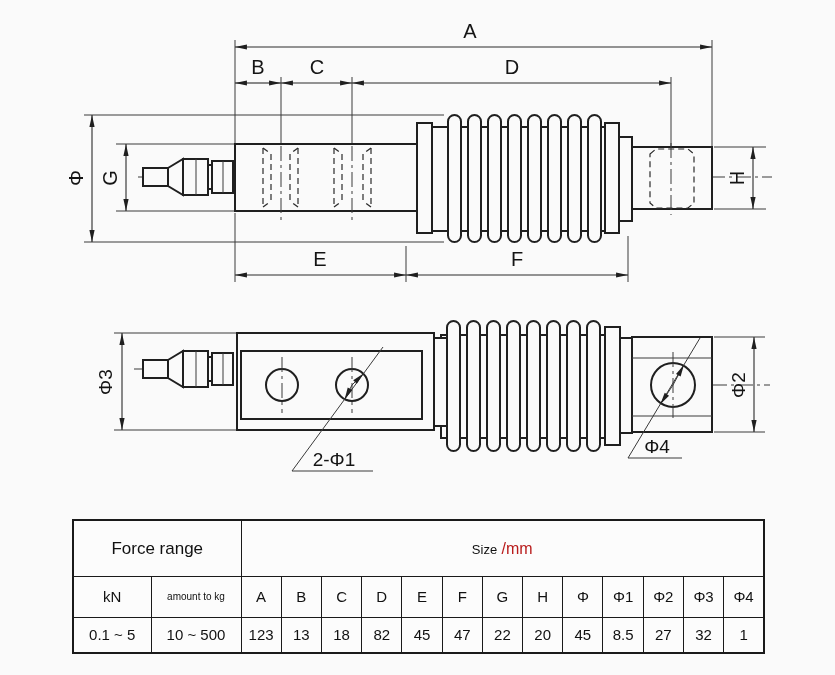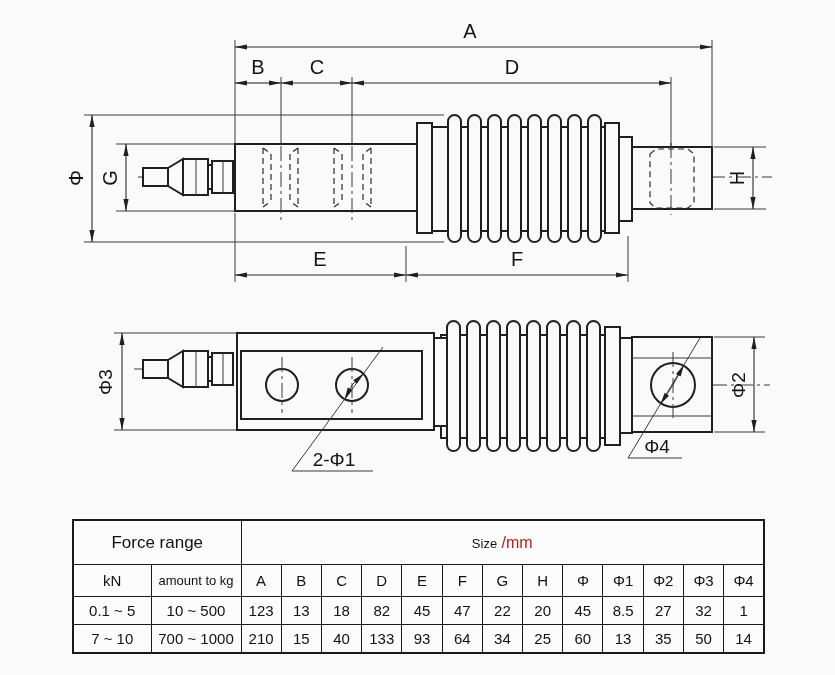--- a/index.html
+++ b/index.html
@@ -30,21 +30,21 @@
     border:1px solid #1a1a1a;text-align:center;vertical-align:middle;
     padding:4px;font-weight:normal;color:#111;
   }
   .h1row{height:42px;}
   .h2row{height:30px;}
   .drow{height:18px;}
   .force-range{font-size:17px;}
   .size-hdr{font-size:13px;}
   .size-unit{font-size:16px;color:#b91c1c;}
   .subh{font-size:15px;}
-  .amt{font-size:13px;}
+  .amt{font-size:10px;}
   .val{font-size:15px;}
   .col-kn{width:78px;}
   .col-amt{width:90px;}
 </style>
 </head>
 <body>
 
 <div class="screen">
 
 <svg width="835" height="519" viewBox="0 0 835 519">
@@ -281,33 +281,16 @@
       <td class="val">45</td>
       <td class="val">47</td>
       <td class="val">22</td>
       <td class="val">20</td>
       <td class="val">45</td>
       <td class="val">8.5</td>
       <td class="val">27</td>
       <td class="val">32</td>
       <td class="val">1</td>
     </tr>
-    <tr class="drow">
-      <td class="val">7 ~ 10</td>
-      <td class="val">700 ~ 1000</td>
-      <td class="val">210</td>
-      <td class="val">15</td>
-      <td class="val">40</td>
-      <td class="val">133</td>
-      <td class="val">93</td>
-      <td class="val">64</td>
-      <td class="val">34</td>
-      <td class="val">25</td>
-      <td class="val">60</td>
-      <td class="val">13</td>
-      <td class="val">35</td>
-      <td class="val">50</td>
-      <td class="val">14</td>
-    </tr>
   </tbody>
 </table>
 
 </div>
 
 </body></html>

